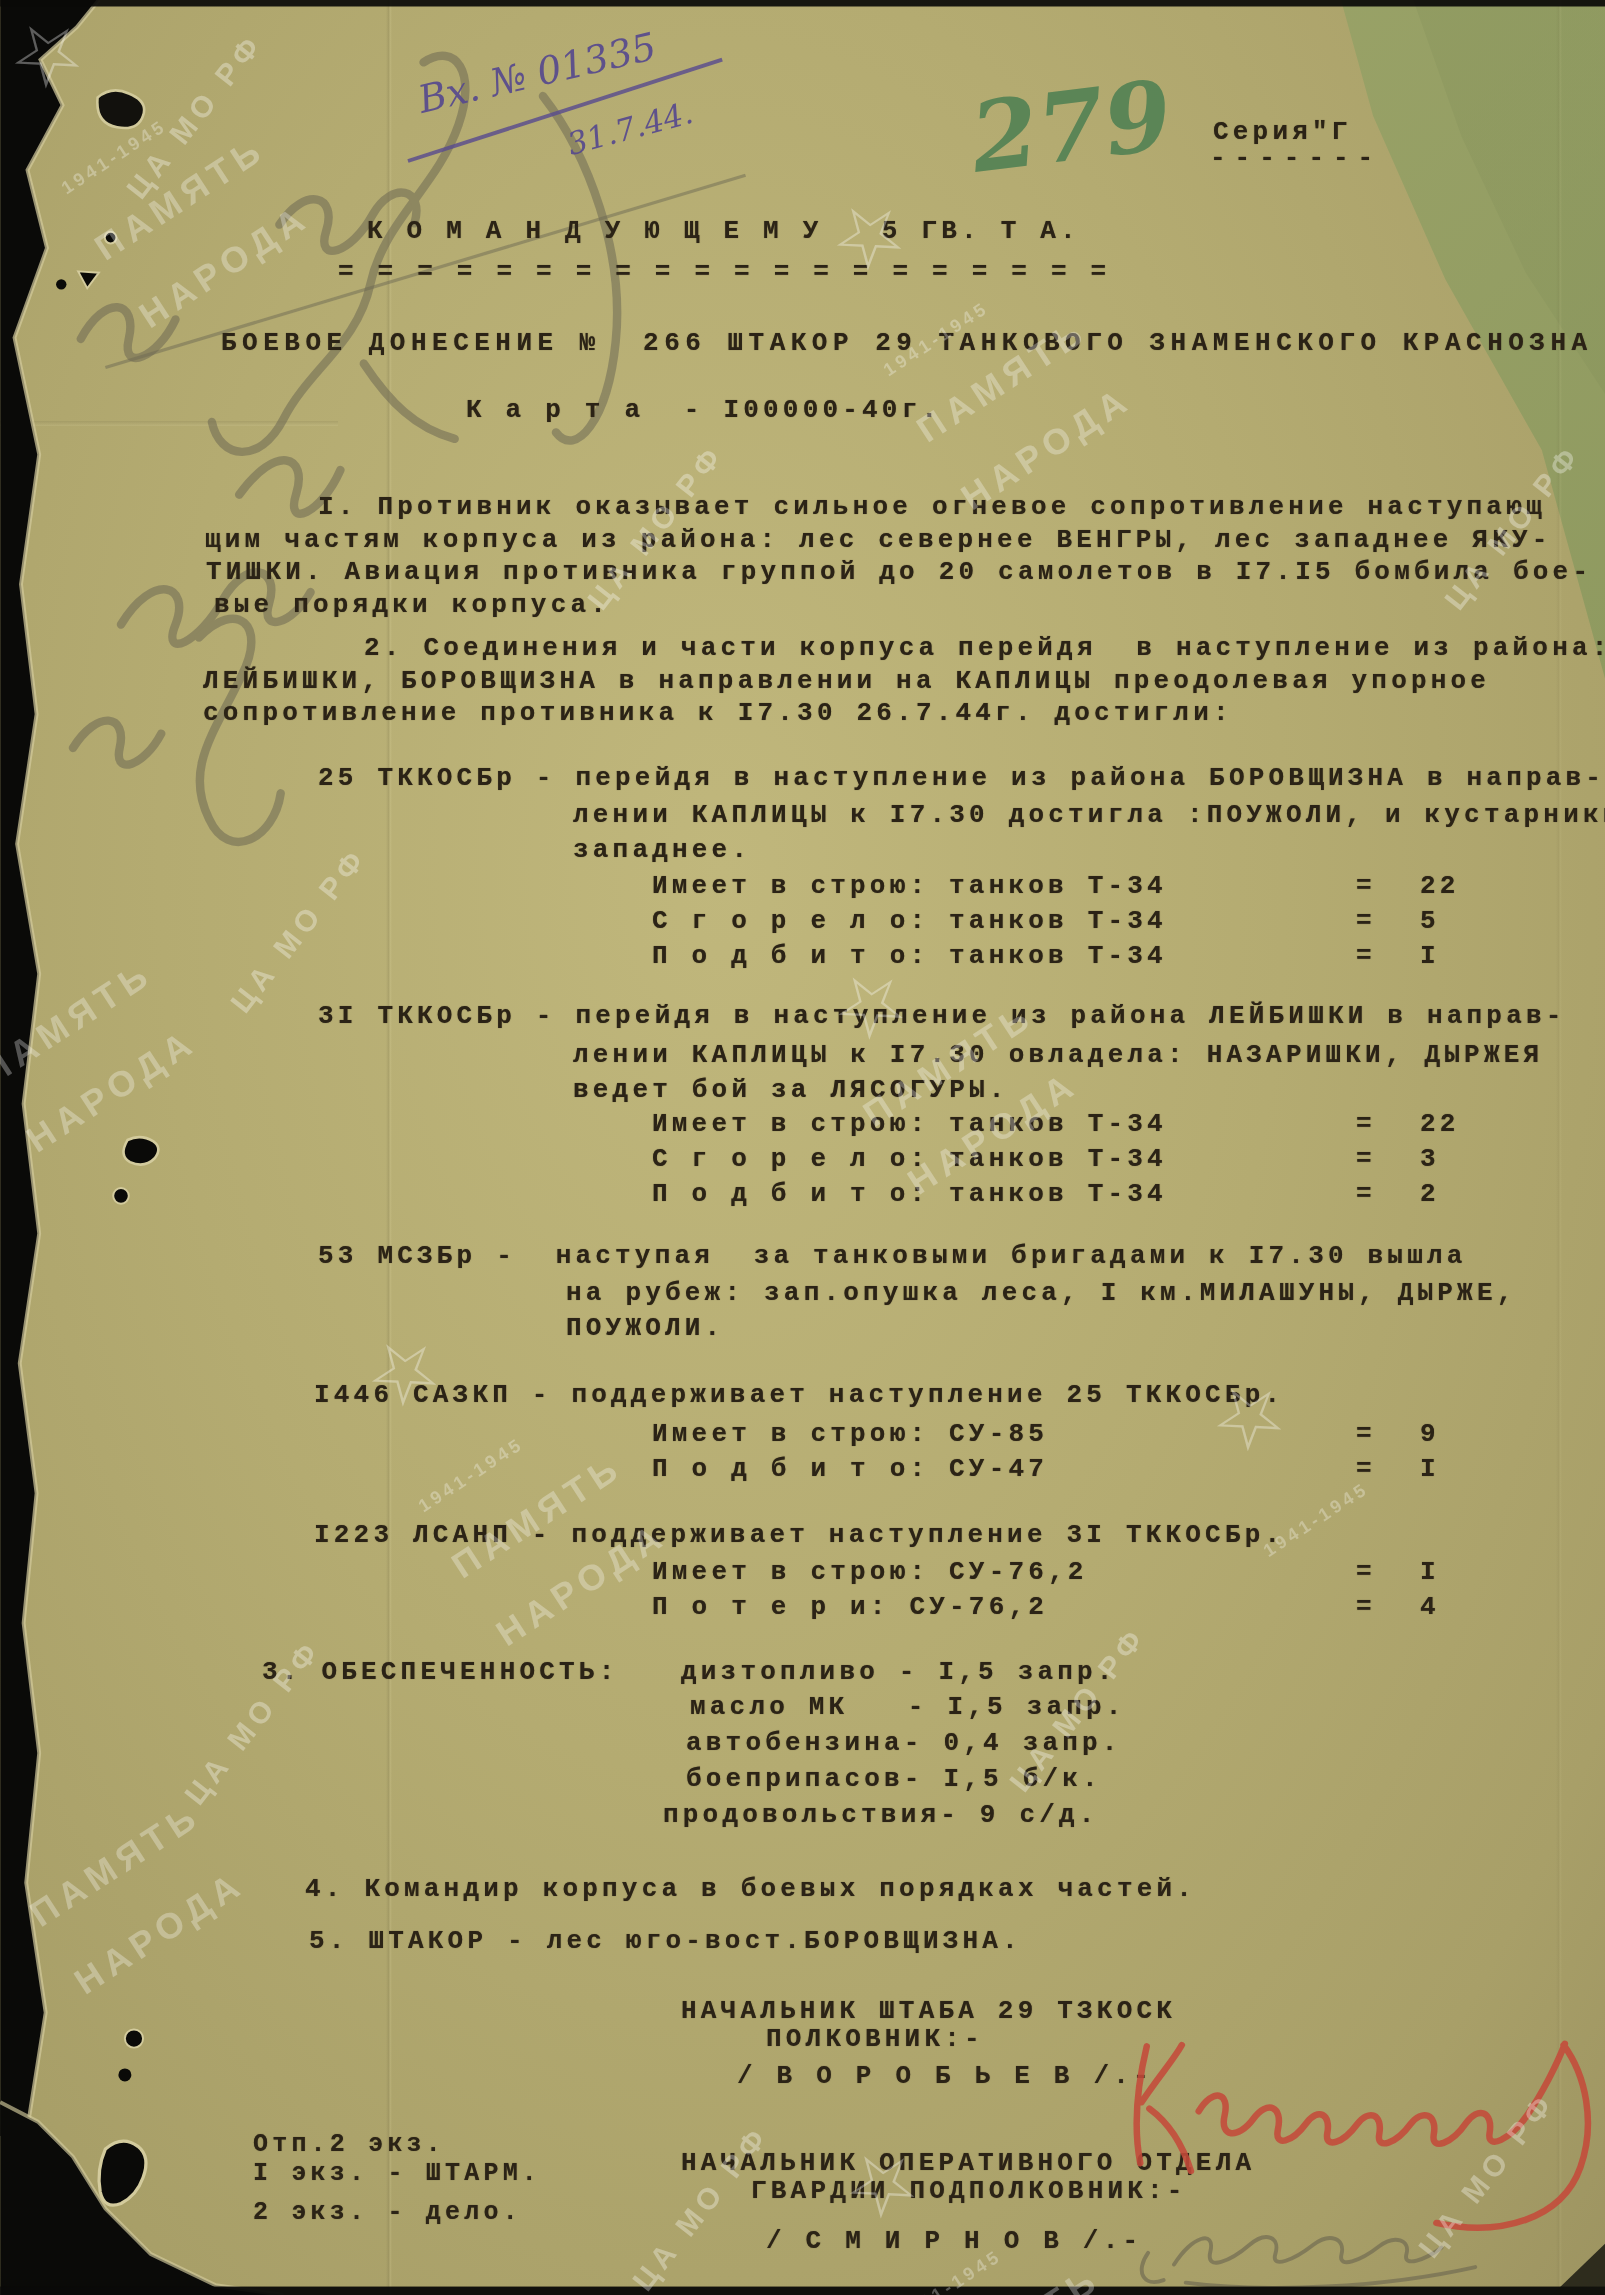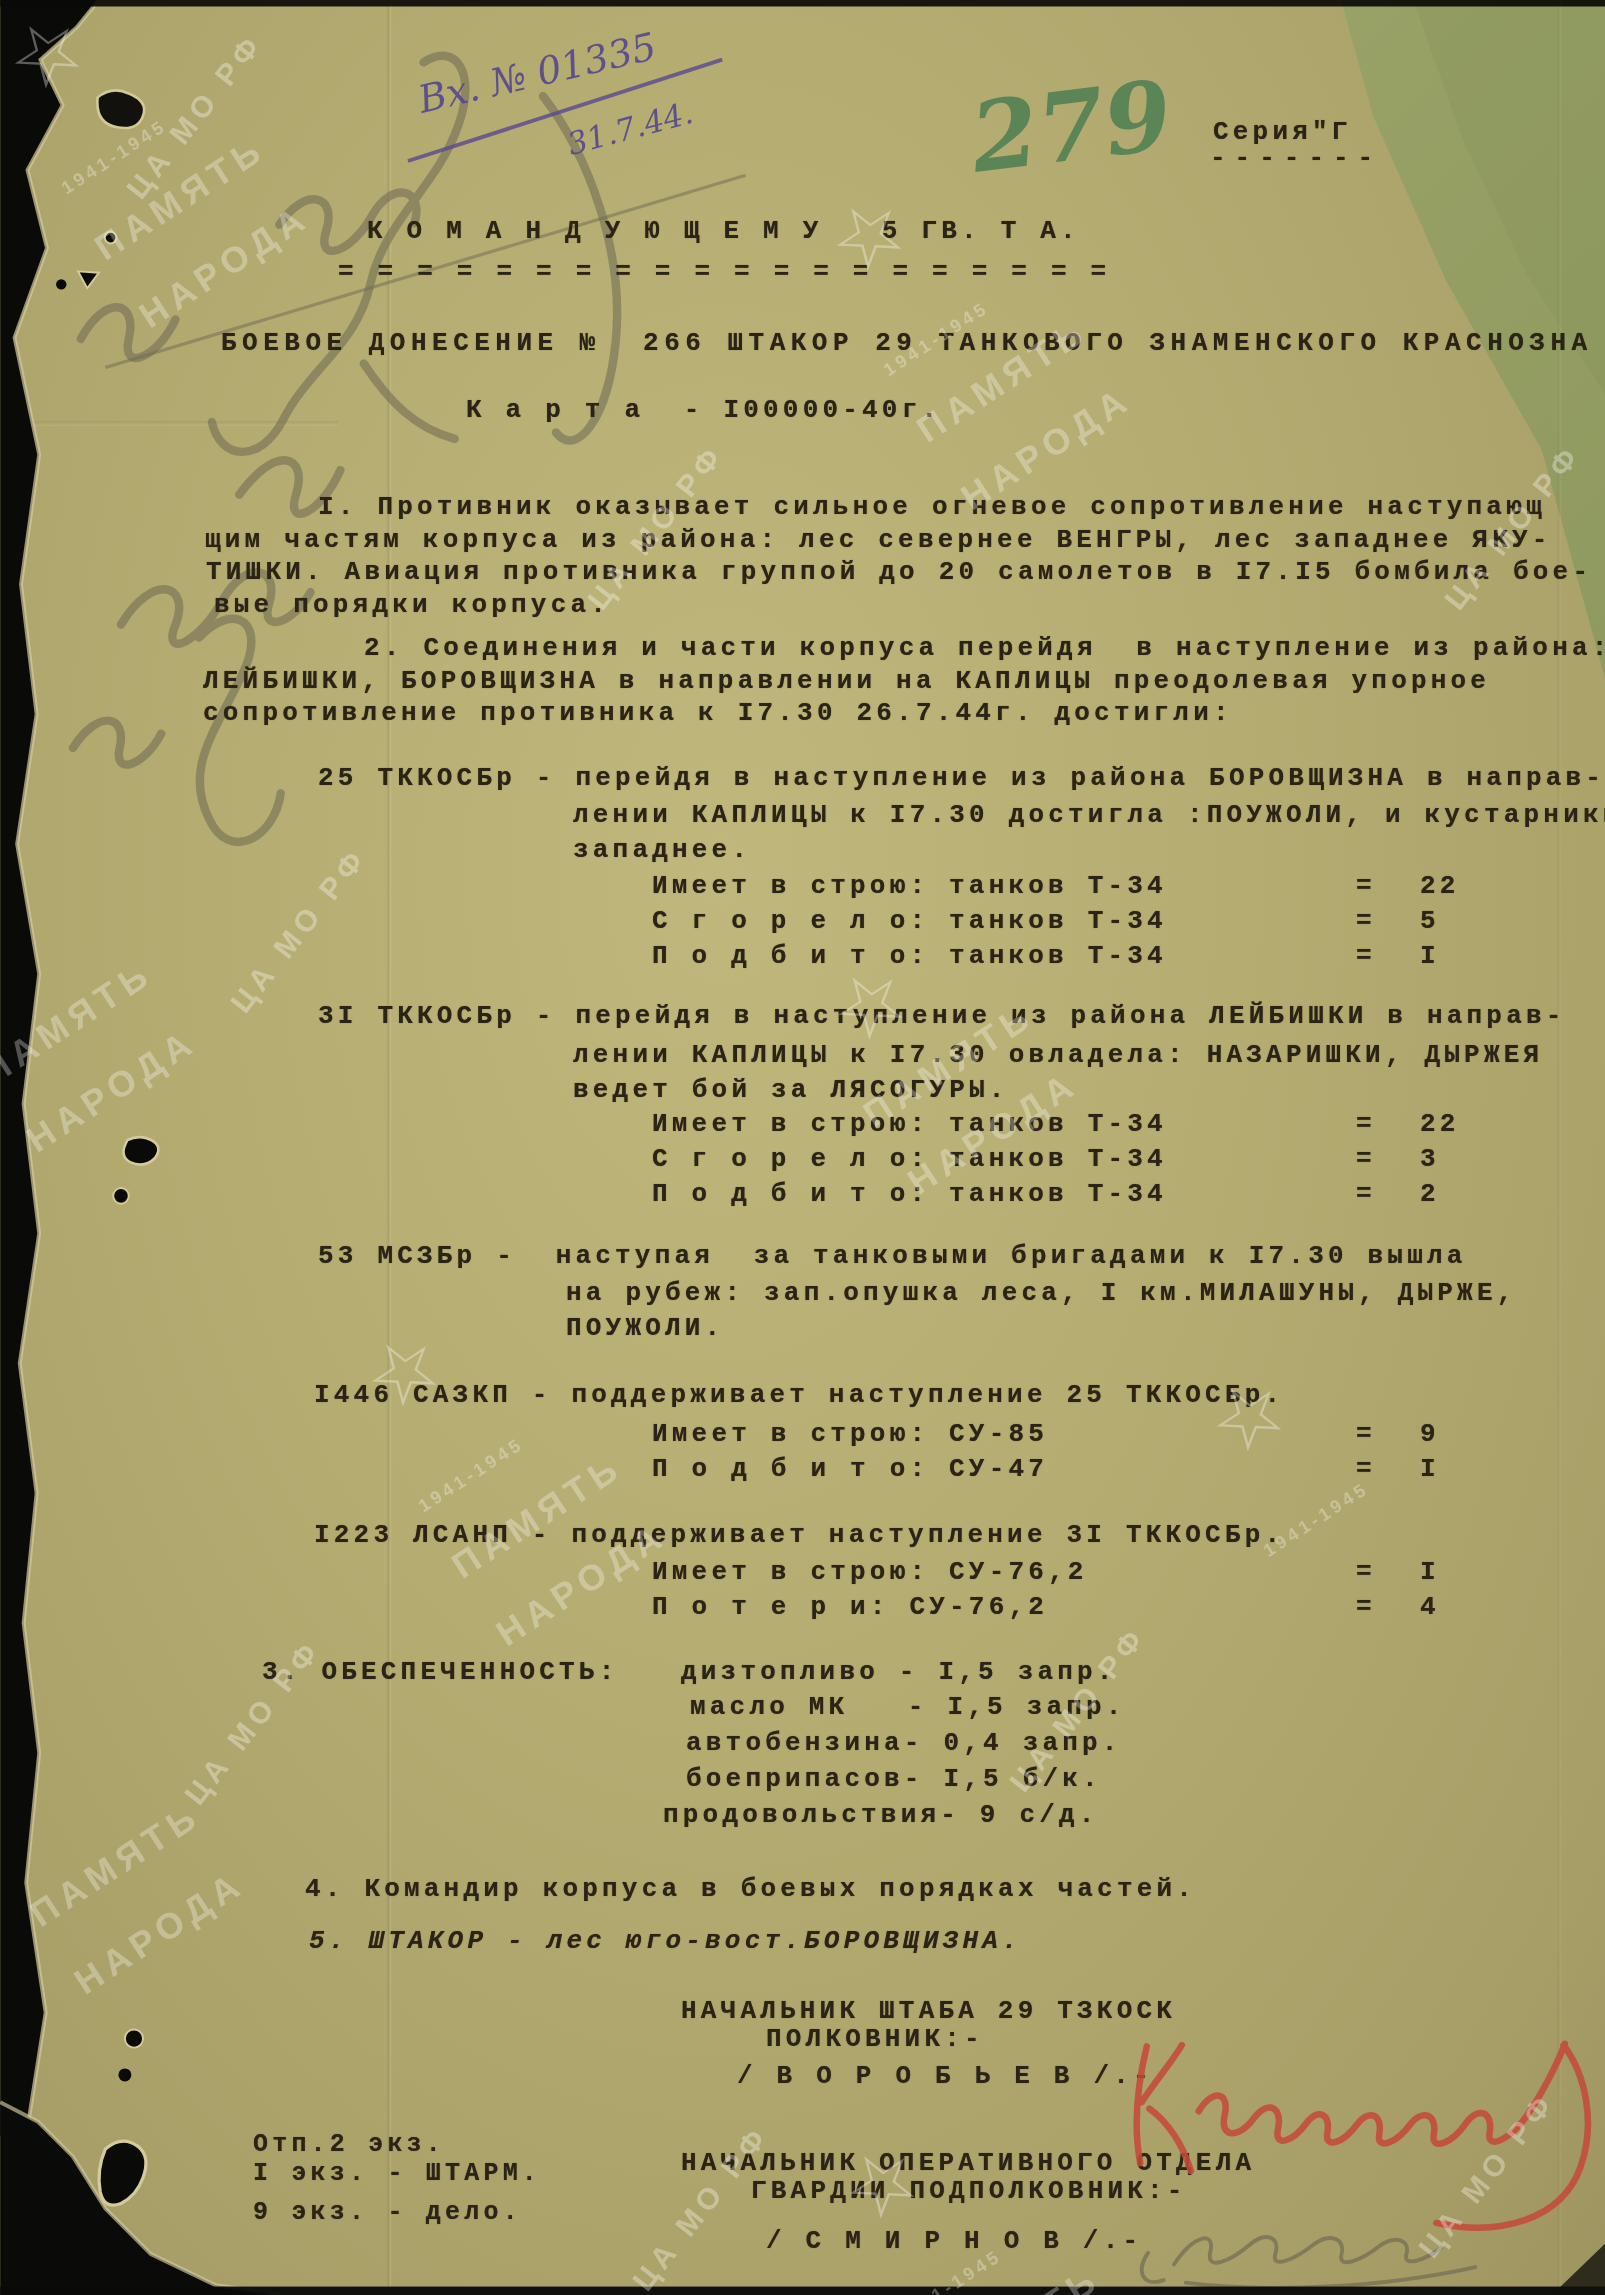--- a/index.html
+++ b/index.html
@@ -125,33 +125,33 @@
   <div class="t" style="left:1420px;top:1593px;">4</div>
 
   <div class="t" style="left:262px;top:1658px;text-align:center;">3. ОБЕСПЕЧЕННОСТЬ:</div>
   <div class="t" style="left:681px;top:1658px;">дизтопливо - I,5 запр.</div>
   <div class="t" style="left:690px;top:1693px;">масло МК   - I,5 запр.</div>
   <div class="t" style="left:686px;top:1729px;">автобензина- 0,4 запр.</div>
   <div class="t" style="left:686px;top:1765px;">боеприпасов- I,5 б/к.</div>
   <div class="t" style="left:663px;top:1801px;">продовольствия- 9 с/д.</div>
 
   <div class="t" style="left:305px;top:1875px;">4. Командир корпуса в боевых порядках частей.</div>
-  <div class="t" style="left:309px;top:1927px;font-style:italic;">5. ШТАКОР - лес юго-вост.БОРОВЩИЗНА.</div>
+  <div class="t" style="left:309px;top:1927px;">5. ШТАКОР - лес юго-вост.БОРОВЩИЗНА.</div>
 
   <div class="t" style="left:681px;top:1997px;">НАЧАЛЬНИК ШТАБА 29 ТЗКОСК</div>
   <div class="t" style="left:766px;top:2025px;">ПОЛКОВНИК:-</div>
   <div class="t" style="left:737px;top:2062px;">/ В О Р О Б Ь Е В /.-</div>
 
   <div class="t" style="left:681px;top:2149px;">НАЧАЛЬНИК ОПЕРАТИВНОГО ОТДЕЛА</div>
   <div class="t" style="left:751px;top:2177px;">ГВАРДИИ ПОДПОЛКОВНИК:-</div>
   <div class="t" style="left:766px;top:2227px;">/ С М И Р Н О В /.-</div>
 
   <div class="t sm" style="left:253px;top:2130px;">Отп.2 экз.</div>
   <div class="t sm" style="left:253px;top:2159px;">I экз. - ШТАРМ.</div>
-  <div class="t sm" style="left:253px;top:2198px;">9 экз. - дело.</div>
+  <div class="t sm" style="left:253px;top:2198px;">2 экз. - дело.</div>
 
   <div class="t" style="left:1213px;top:118px;">Серия"Г</div>
   <div class="t" style="left:1210px;top:144px;letter-spacing:9px;">-------</div>
 
   <svg width="1606" height="2295" viewBox="0 0 2473 3535">
     <path d="M628,248 L1112,92" stroke="#574a8e" stroke-width="6" opacity=".8" fill="none"></path>
   </svg>
   <div class="hw ink" style="left:416px;top:51px;font-size:38px;transform:rotate(-13deg);">Вх. № 01335</div>
   <div class="hw ink" style="left:566px;top:110px;font-size:31px;transform:rotate(-15deg);">31.7.44.</div>
   <div class="hw grn" style="left:971px;top:70px;font-size:96px;transform:rotate(-7deg);font-weight:700;">279</div>

